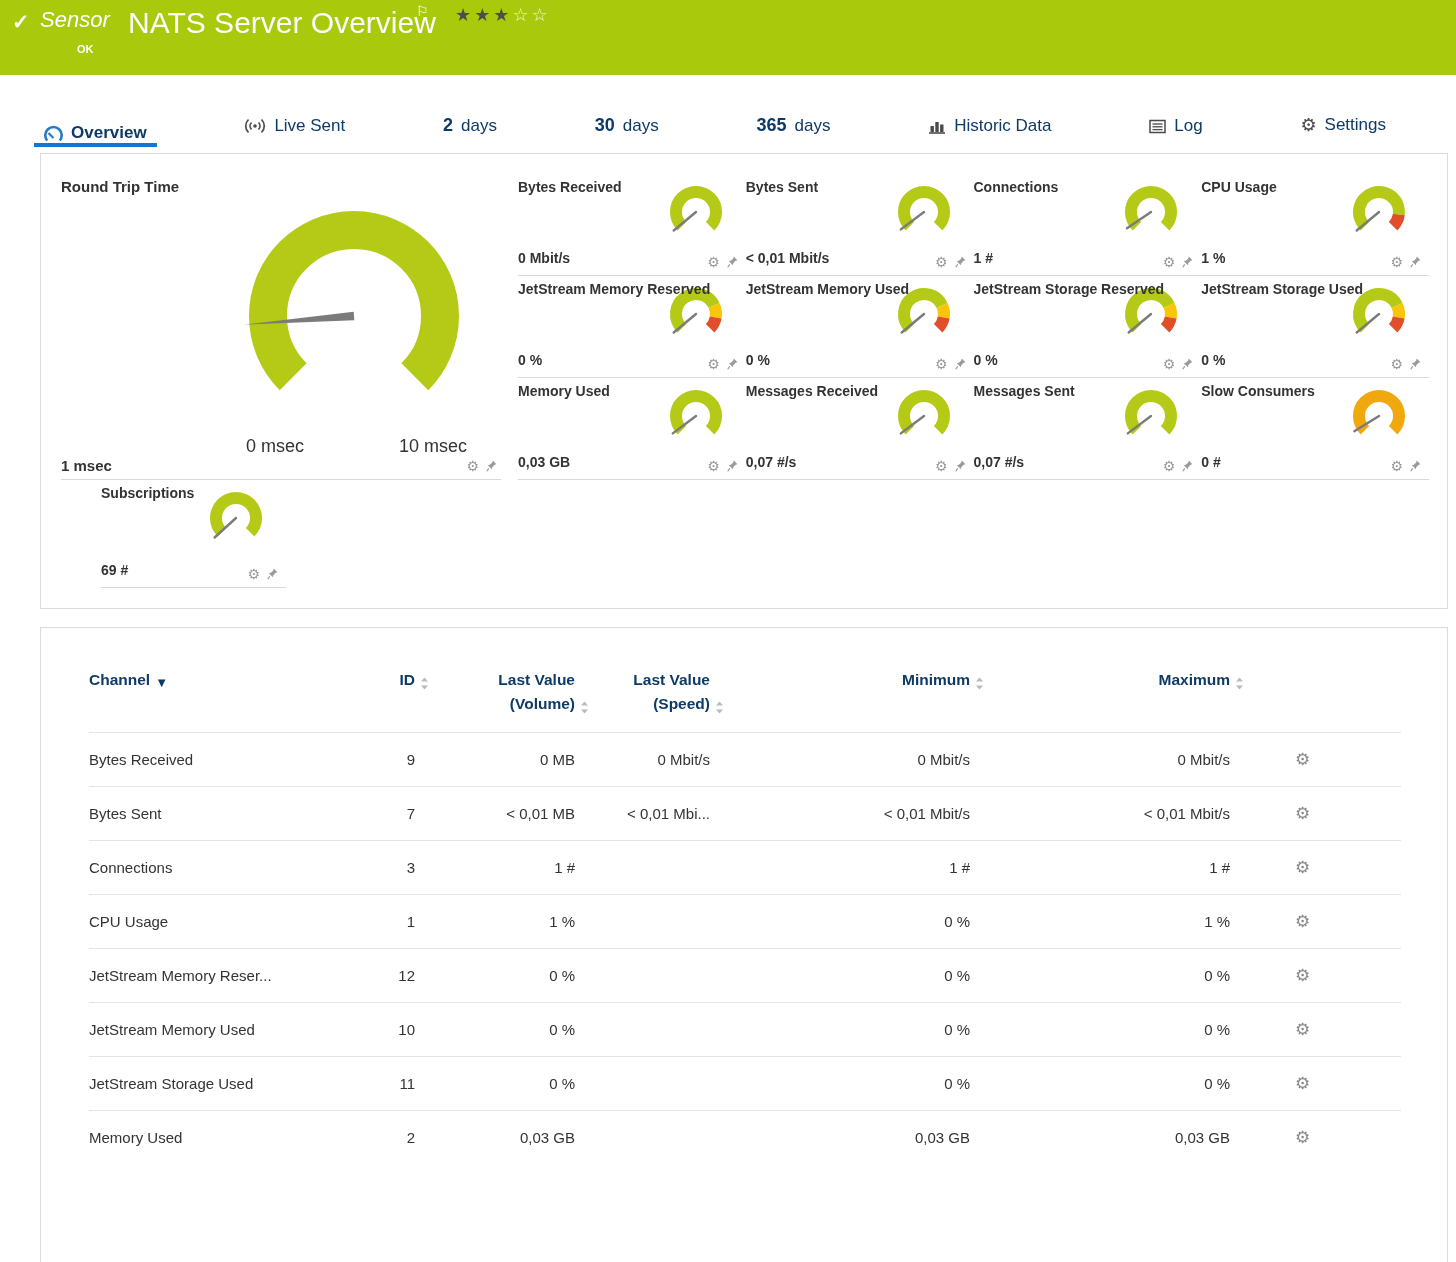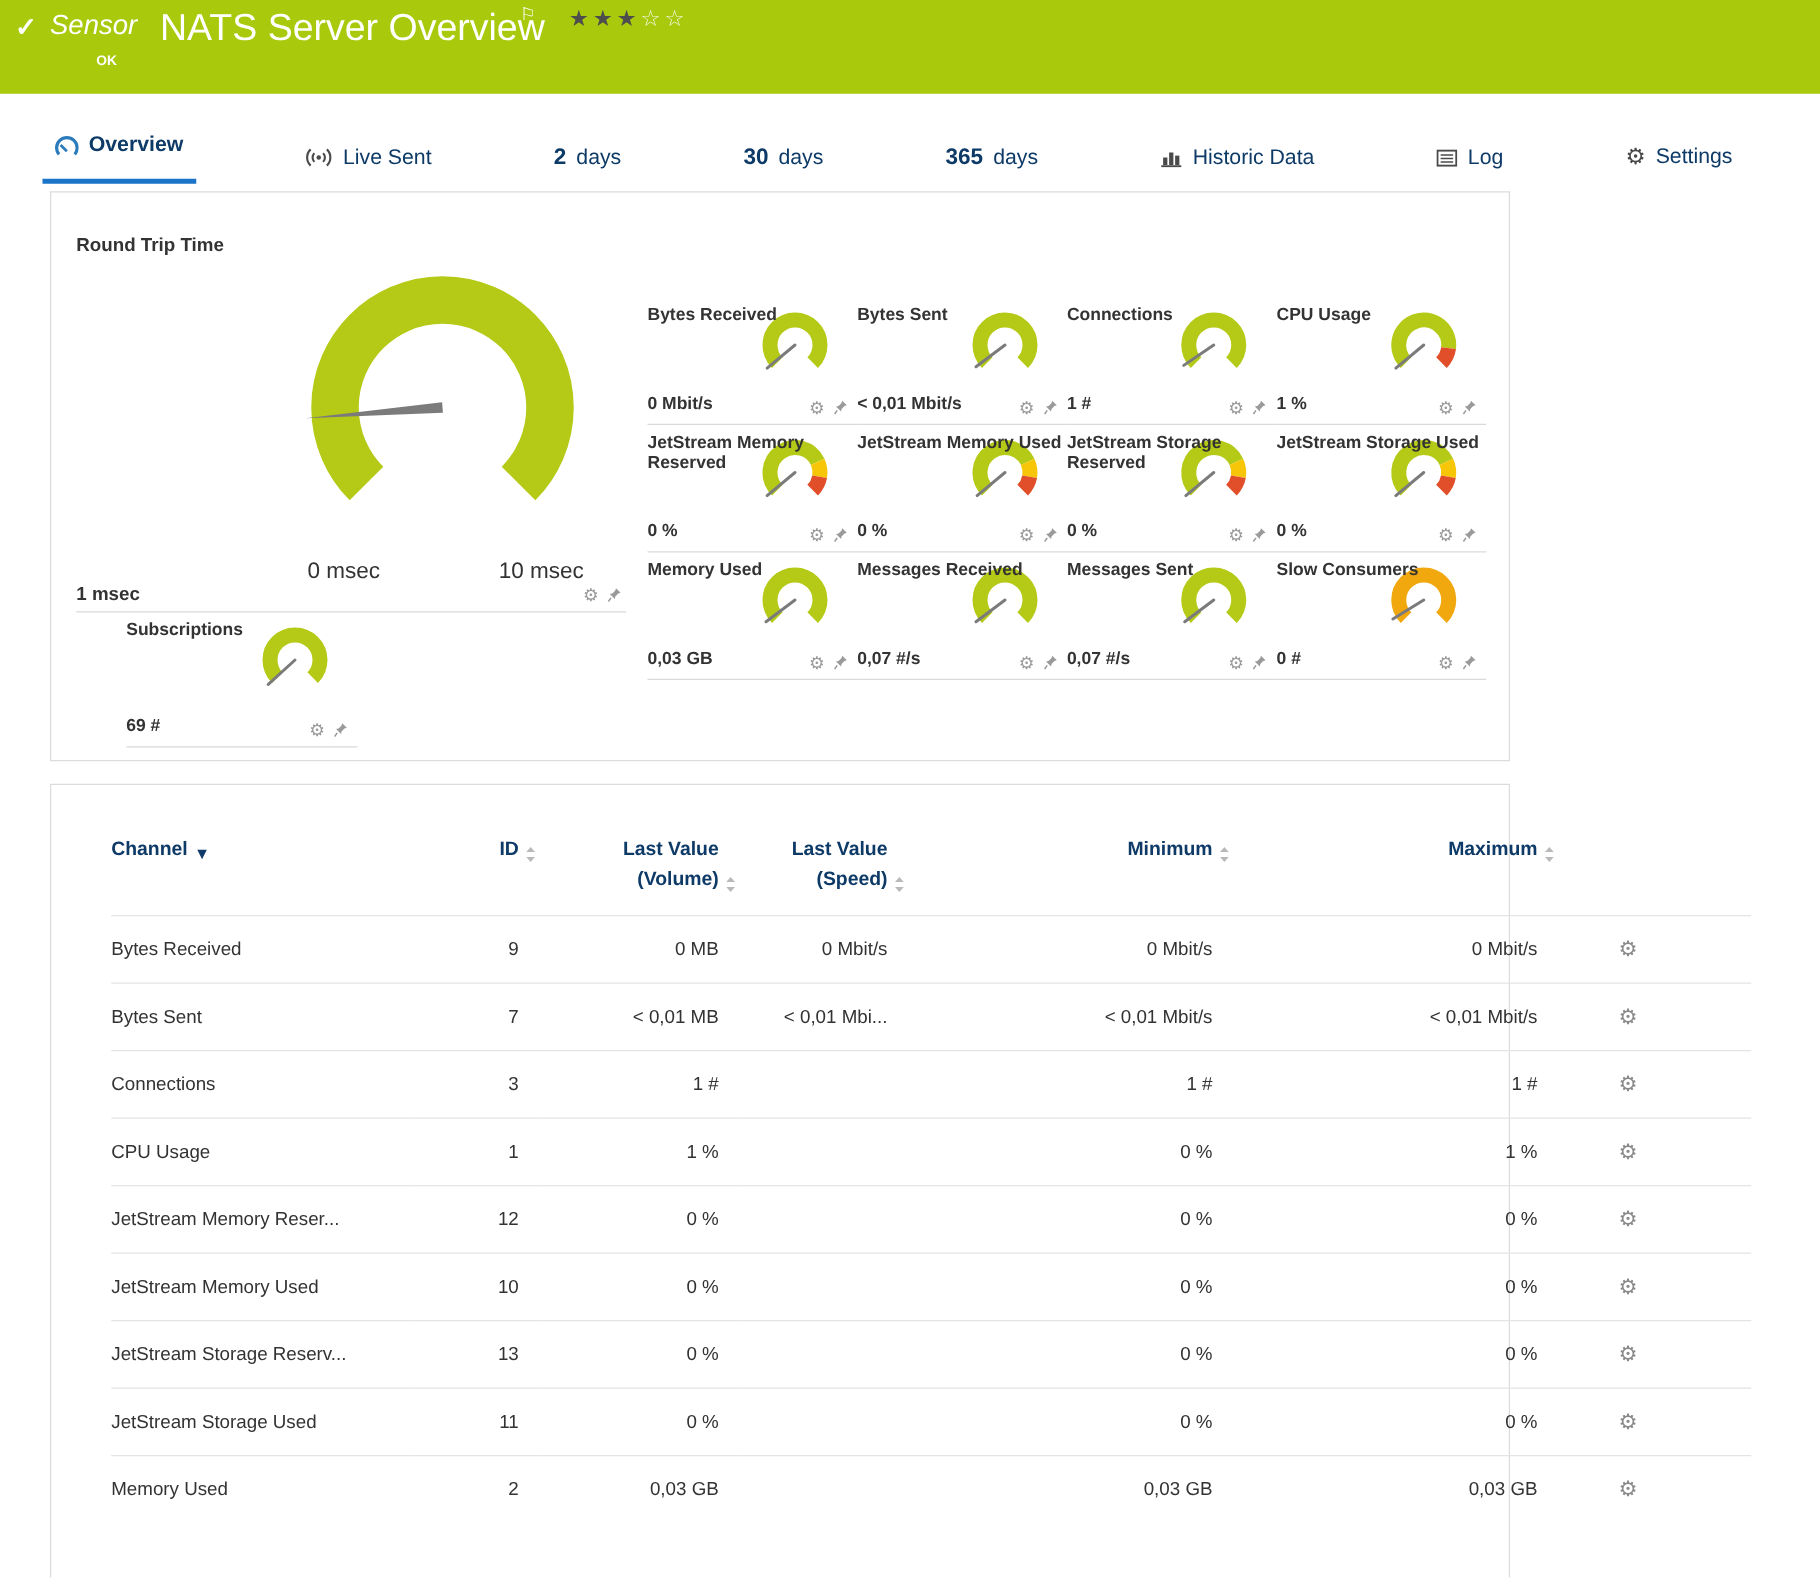--- a/index.html
+++ b/index.html
@@ -18,27 +18,27 @@
   .topbar .stars { position:absolute; left:455px; top:4px; font-size:18px; letter-spacing:3px; }
   .star.filled { color:#4d4d4d; }
   .star.empty { color:#f2f6da; }
   .topbar .status { position:absolute; left:77px; top:43px; font-size:11px; font-weight:bold; }
 
   
   .tabs { display:flex; justify-content:space-between; align-items:flex-end;
           padding:0 60px 0 34px; margin-top:20px; height:52px; }
   .tab { display:flex; align-items:center; gap:8px; color:var(--c-navy,#0d3a66);
          font-size:17px; padding:13px 10px 11px; cursor:pointer; white-space:nowrap; }
-  .tab.active { border-bottom:4px solid var(--c-tab_blue,#1b74c9); font-weight:bold; padding-bottom:17px; }
+  .tab.active { border-bottom:4px solid var(--c-tab_blue,#1b74c9); font-weight:bold; padding-bottom:0; }
   .tab .num { font-weight:bold; font-size:18px; }
   .tab .ticon { display:inline-flex; align-items:center; }
   .tab .gearchar { font-size:18px; color:#4a4a4a; }
 
   
-  .panel { width:1168px; margin-left:40px; border:1px solid #dcdcdc; background:#fff;align-items:center; }
+  .panel { width:1408px; margin-left:40px; border:1px solid #dcdcdc; background:#fff; }
   .panel1 { margin-top:6px; height:456px; padding:20px 18px 0 20px; display:flex; }
   .panel2 { margin-top:18px; height:680px; padding:40px 48px 0 48px; }
 
   
   .left-stack { flex:0 0 440px; width:440px; }
   .rtt-cell { position:relative; height:306px; border-bottom:1px solid #d9d9d9; }
   .rtt-title { position:absolute; top:4px; left:0; font-size:15px; font-weight:bold; color:#333; }
   .rtt-gauge { position:absolute; top:22px; left:165px; width:260px; height:232px; }
   .scale-label { position:absolute; bottom:22px; font-size:18px; color:#333; }
   .scale-min { left:185px; }
@@ -535,29 +535,20 @@
         <tr>
           <td class="td-ch">JetStream Memory Used</td>
           <td class="td-num">10</td>
           <td class="td-num">0 %</td>
           <td class="td-num"></td>
           <td class="td-num">0 %</td>
           <td class="td-num">0 %</td>
           <td class="td-gear"><span class="rowgear">⚙</span></td>
         </tr>
         <tr>
-          <td class="td-ch">JetStream Storage Reserv...</td>
-          <td class="td-num">13</td>
-          <td class="td-num">0 %</td>
-          <td class="td-num"></td>
-          <td class="td-num">0 %</td>
-          <td class="td-num">0 %</td>
-          <td class="td-gear"><span class="rowgear">⚙</span></td>
-        </tr>
-        <tr>
           <td class="td-ch">JetStream Storage Used</td>
           <td class="td-num">11</td>
           <td class="td-num">0 %</td>
           <td class="td-num"></td>
           <td class="td-num">0 %</td>
           <td class="td-num">0 %</td>
           <td class="td-gear"><span class="rowgear">⚙</span></td>
         </tr>
         <tr>
           <td class="td-ch">Memory Used</td>

